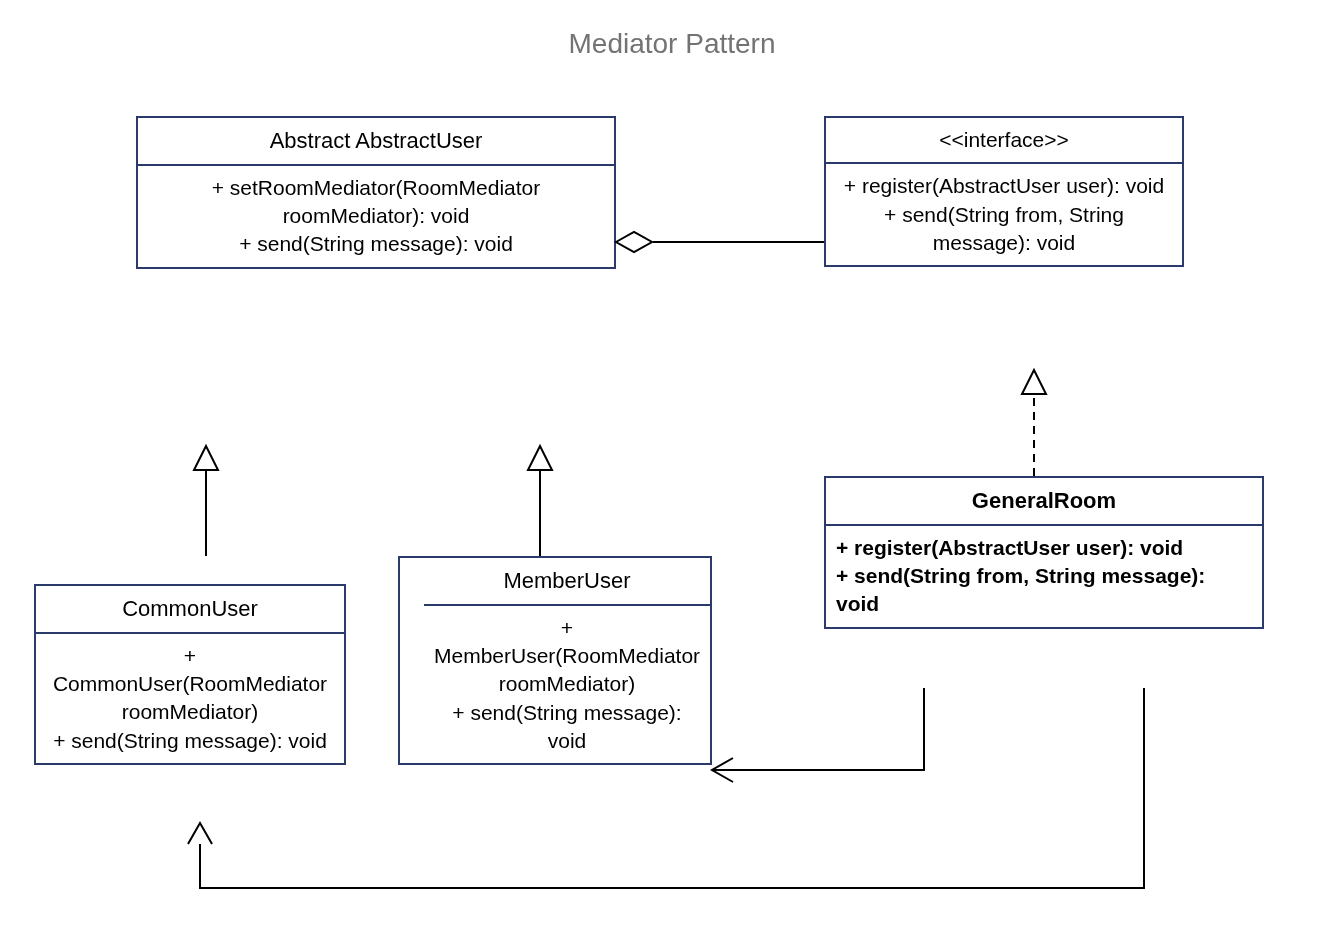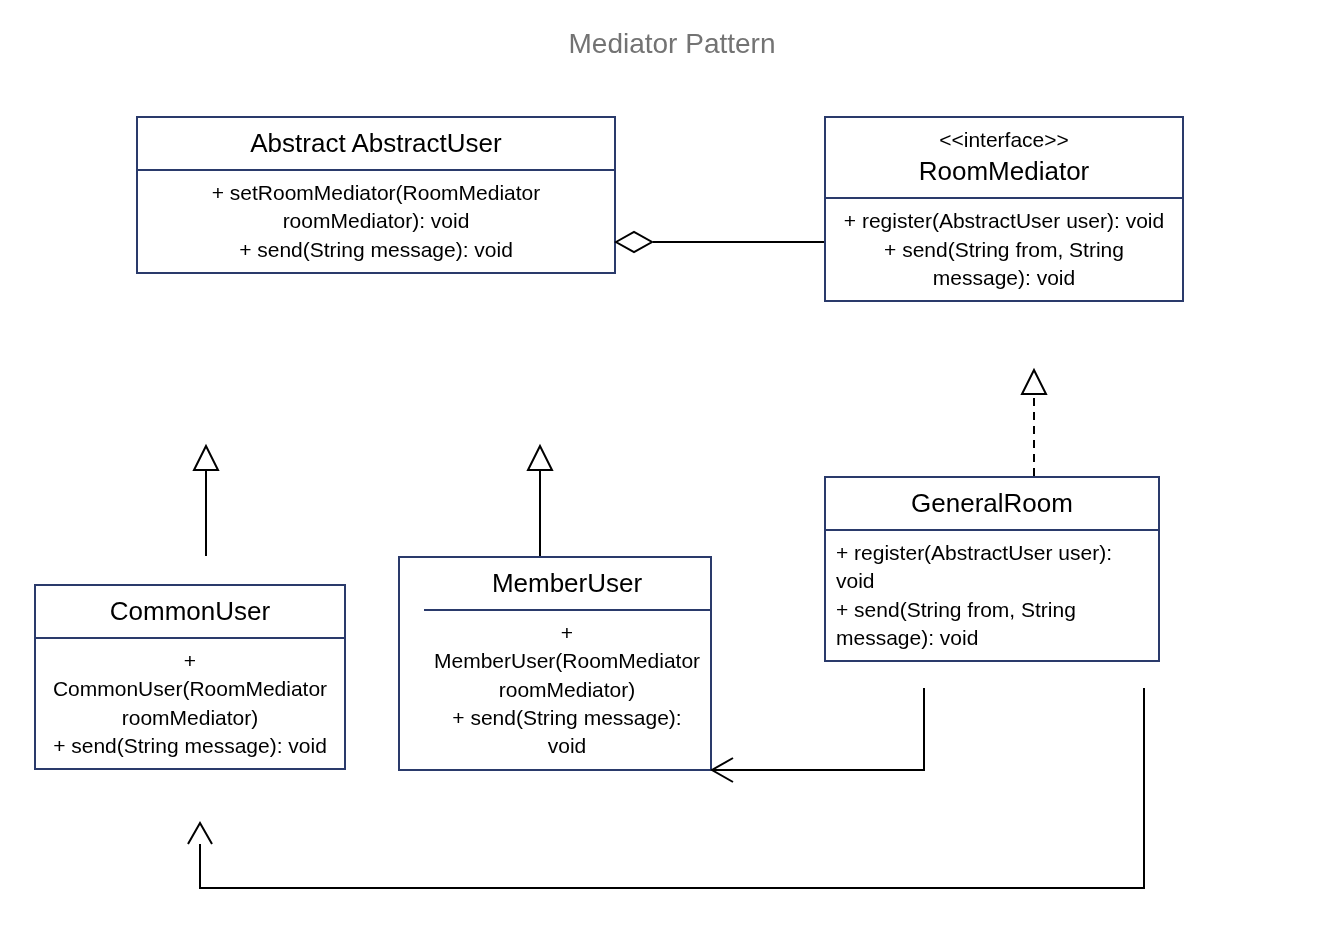--- a/index.html
+++ b/index.html
@@ -34,21 +34,21 @@
     font-size: 21px;
     line-height: 1.35;
   }
   .compartment:last-child {
     border-bottom: none;
   }
   .compartment.left {
     text-align: left;
   }
   .class-name {
-    font-size: 26px;
+    font-size: 22px;
   }
   svg.connector {
     position: absolute;
     top: 0;
     left: 0;
     width: 1344px;
     height: 928px;
     pointer-events: none;
   }
 </style>
@@ -59,39 +59,38 @@
 
 <div class="class-box" style="left:136px; top:116px; width:480px;">
   <div class="compartment class-name">Abstract AbstractUser</div>
   <div class="compartment" style="white-space:pre-line;">+ setRoomMediator(RoomMediator roomMediator): void
 + send(String message): void</div>
 </div>
 
 <div class="class-box" style="left:824px; top:116px; width:360px;">
   <div class="compartment">
     <div>&lt;&lt;interface&gt;&gt;</div>
-    <div class="class-name">RoomMediator</div>
   </div>
   <div class="compartment" style="white-space:pre-line;">+   register(AbstractUser user): void
 +   send(String from, String message): void</div>
 </div>
 
 <div class="class-box" style="left:34px; top:556px; width:312px;margin-top:28px;">
   <div class="compartment class-name">CommonUser</div>
   <div class="compartment" style="white-space:pre-line;">+ CommonUser(RoomMediator roomMediator)
 + send(String message): void</div>
 </div>
 
 <div class="class-box" style="left:398px; top:556px; width:314px;padding-left:24px;">
   <div class="compartment class-name">MemberUser</div>
   <div class="compartment" style="white-space:pre-line;text-align:center;">+ MemberUser(RoomMediator roomMediator)
 + send(String message): void</div>
 </div>
 
-<div class="class-box" style="left:824px; top:476px; width:336px;">
+<div class="class-box" style="left:824px; top:476px; width:440px;font-weight:bold;">
   <div class="compartment class-name">GeneralRoom</div>
   <div class="compartment left" style="white-space:pre-line;">+   register(AbstractUser user): void
 +   send(String from, String message): void</div>
 </div>
 
 <svg class="connector">
 
   <g>
     <line x1="653" y1="242" x2="824" y2="242" stroke="#000" stroke-width="2"></line>
     <polygon points="616,242 634,232 652,242 634,252" fill="#fff" stroke="#000" stroke-width="2"></polygon>

